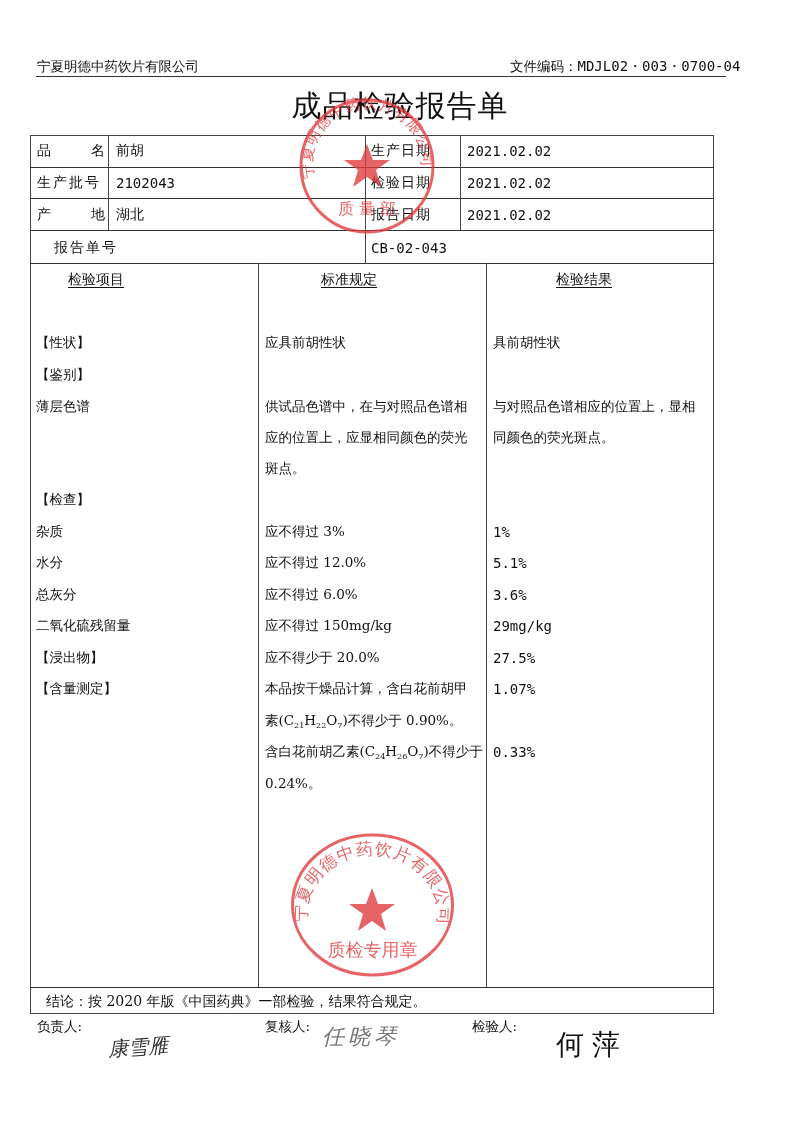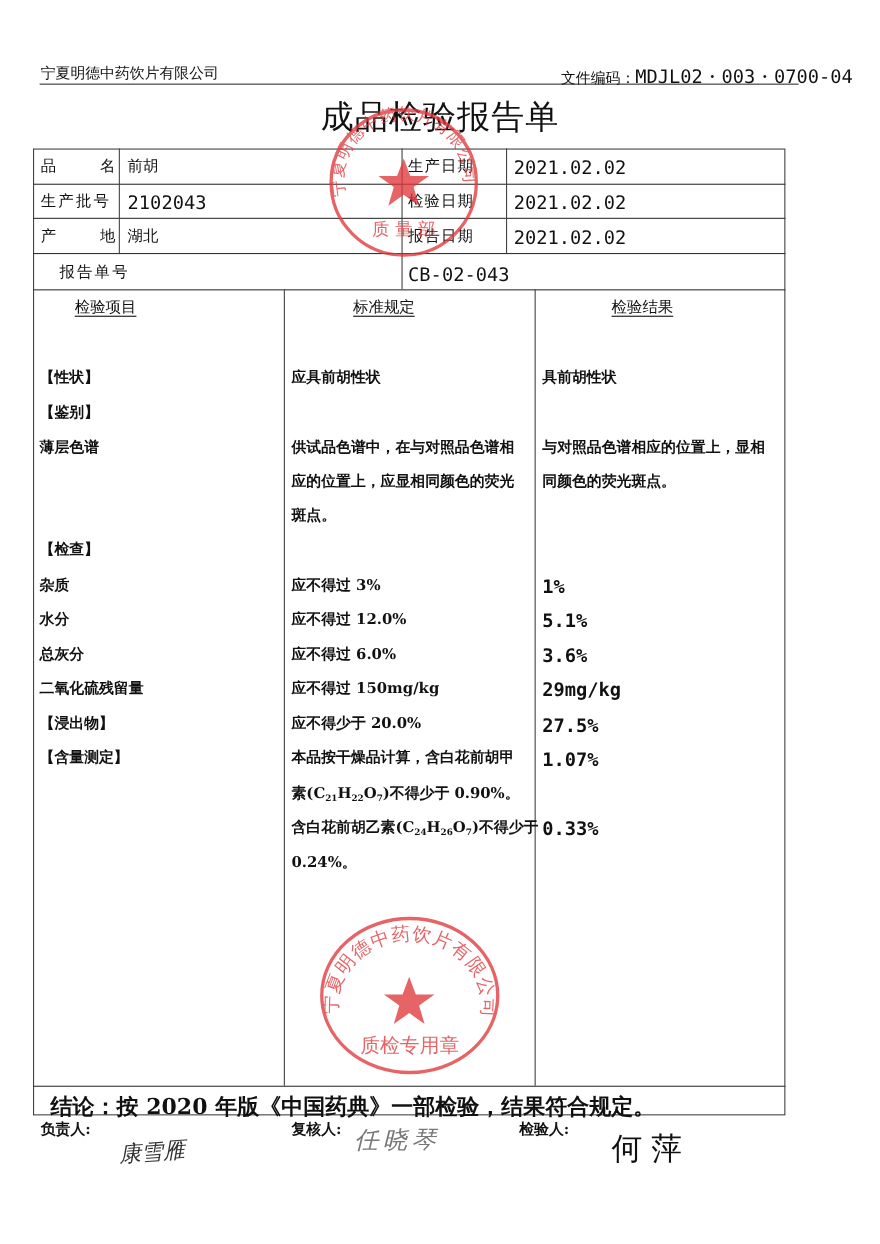--- a/index.html
+++ b/index.html
@@ -9,22 +9,22 @@
   .hdr-left { left:37px; top:58px; font-size:13.5px; }
   .hdr-right { left:510px; top:58px; font-size:13.5px; }
   .hdr-rule { left:36px; top:76px; width:690px; height:0; border-top:1.5px solid #333; }
   .title { left:0; width:800px; top:86px; text-align:center; font-size:30px; letter-spacing:1px; }
   .tbl-border { border:1px solid #444; box-sizing:border-box; }
   .line-h { position:absolute; height:0; border-top:1px solid #333; }
   .line-v { position:absolute; width:0; border-left:1px solid #444; }
   .cell { position:absolute; font-size:14px; white-space:nowrap; }
   .lbl-spread { display:flex; justify-content:space-between; width:68px; }
   .hdr-col { position:absolute; font-size:14px; text-decoration:underline; text-underline-offset:3px; }
-  .txt { position:absolute; font-size:13.5px; white-space:nowrap;font-weight:bold; }
-  .mono { font-family:"DejaVu Sans Mono","Liberation Mono",monospace; font-size:17px; }
+  .txt { position:absolute; font-size:13.5px; white-space:nowrap; }
+  .mono { font-family:"DejaVu Sans Mono","Liberation Mono",monospace; font-size:14px; }
   sub { font-size:8px; vertical-align:-3px; }
   .seal { position:absolute; pointer-events:none; opacity:0.78; }
   .sig { position:absolute; font-family:"DejaVu Sans","Liberation Sans",sans-serif; }
 </style>
 </head>
 <body>
 
 <div class="abs hdr-left">宁夏明德中药饮片有限公司</div>
 <div class="abs hdr-right">
   <span>文件编码：</span><span class="mono">MDJL02・003・0700-04</span>
@@ -110,21 +110,21 @@
 <div class="txt" style="left:493px; top:398px;">与对照品色谱相应的位置上，显相</div>
 <div class="txt" style="left:493px; top:429px;">同颜色的荧光斑点。</div>
 <div class="txt mono" style="left:493px; top:524px;">1%</div>
 <div class="txt mono" style="left:493px; top:555px;">5.1%</div>
 <div class="txt mono" style="left:493px; top:587px;">3.6%</div>
 <div class="txt mono" style="left:493px; top:618px;">29mg/kg</div>
 <div class="txt mono" style="left:493px; top:650px;">27.5%</div>
 <div class="txt mono" style="left:493px; top:681px;">1.07%</div>
 <div class="txt mono" style="left:493px; top:744px;">0.33%</div>
 
-<div class="txt" style="left:46px; top:993px; font-size:20px;">结论：按 2020 年版《中国药典》一部检验，结果符合规定。</div>
+<div class="txt" style="left:46px; top:993px; font-size:14px;">结论：按 2020 年版《中国药典》一部检验，结果符合规定。</div>
 
 <div class="txt" style="left:37px; top:1018px;">负责人:</div>
 <div class="sig" style="left:108px; top:1034px; font-size:20px; color:#333; transform:rotate(-4deg); font-style:italic;">康雪雁</div>
 <div class="txt" style="left:265px; top:1018px;">复核人:</div>
 <div class="sig" style="left:322px; top:1022px; font-size:22px; color:#777; font-style:italic; letter-spacing:4px;">任晓琴</div>
 <div class="txt" style="left:472px; top:1018px;">检验人:</div>
 <div class="sig" style="left:556px; top:1026px; font-size:28px; color:#111; letter-spacing:8px;">何萍</div>
 
 <svg class="seal" style="left:292px; top:96px;" width="150" height="140" viewBox="0 0 150 140">
   <defs>

